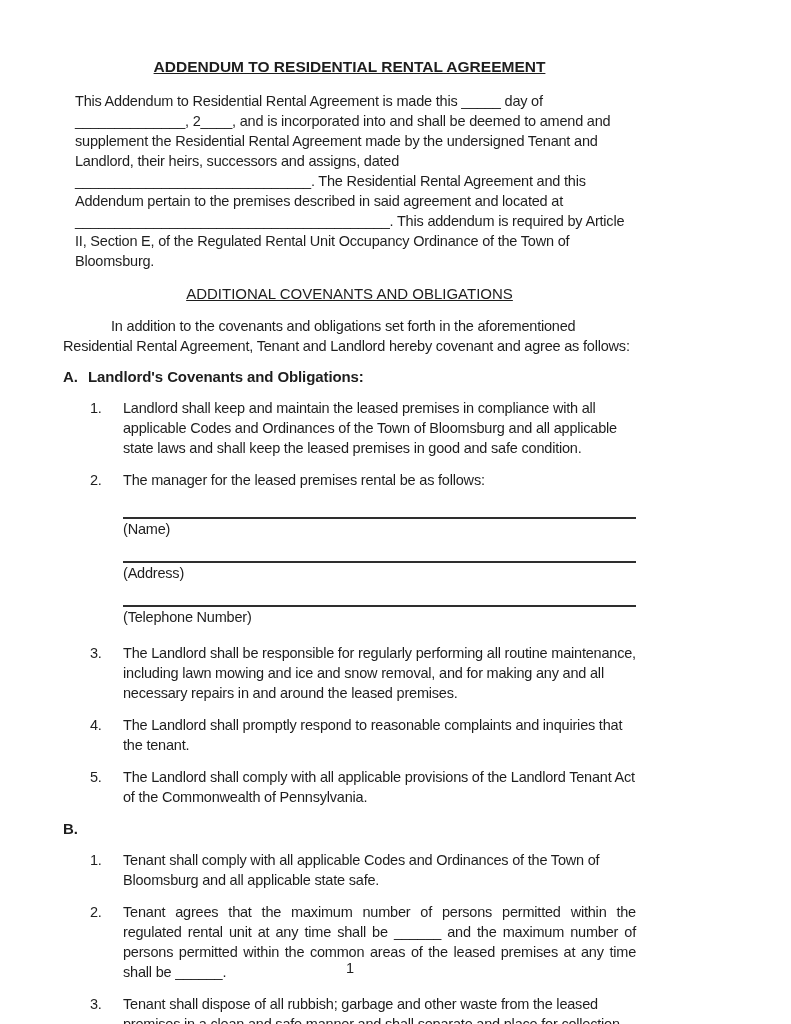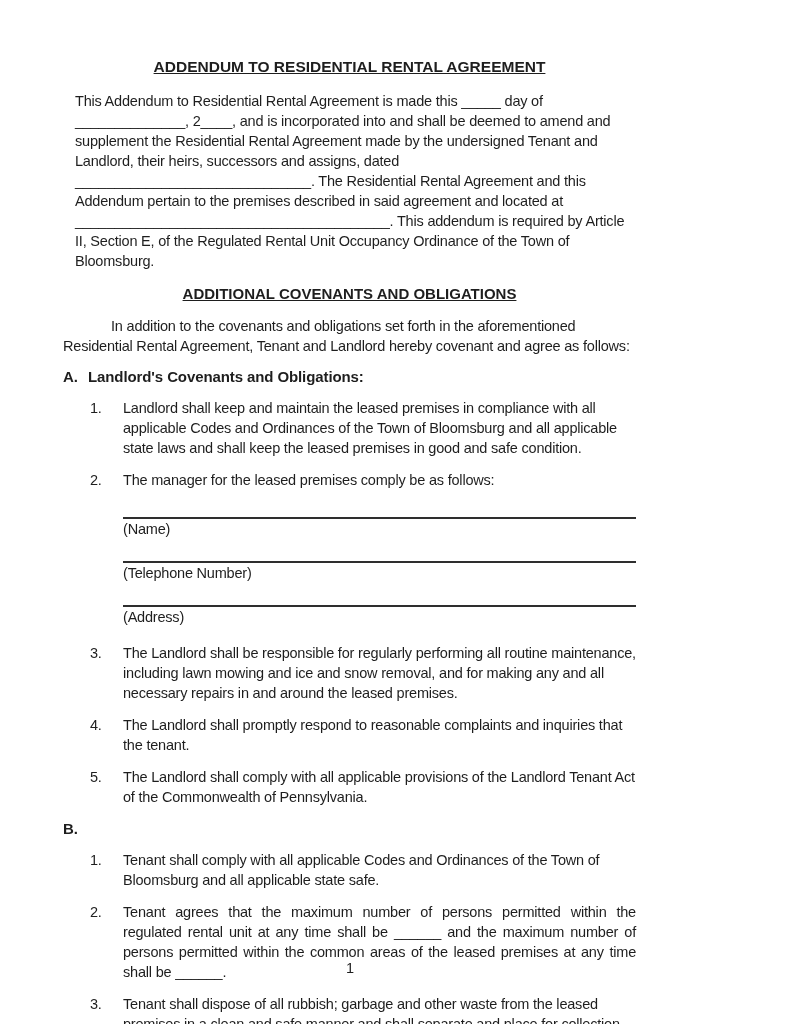--- a/index.html
+++ b/index.html
@@ -21,21 +21,21 @@
     font-size: 15.5px;
     font-weight: bold;
     text-align: center;
     text-decoration: underline;
     margin: 0 0 14px 0;
     letter-spacing: 0;
   }
   .intro { margin: 0 0 13px 12px; }
   .sub-title {
     font-size: 15px;
-    font-weight: bold;
+    font-weight: normal;
     text-align: center;
     text-decoration: underline;
     margin: 0 0 12px 0;
     letter-spacing: 0;
   }
   .covenants-intro { text-indent: 48px; margin: 0 0 11px 0; }
   .sec-head {
     display: flex;
     font-weight: bold;
     font-size: 15px;
@@ -81,33 +81,33 @@
   </div>
 
   <div class="item">
     <span class="num">1.</span>
     <div class="txt">Landlord shall keep and maintain the leased premises in compliance with all applicable Codes and Ordinances of the Town of Bloomsburg and all applicable state laws and shall keep the leased premises in good and safe condition.</div>
   </div>
 
   <div class="item">
     <span class="num">2.</span>
     <div class="txt">
-      <div>The manager for the leased premises comply be as follows:</div>
+      <div>The manager for the leased premises rental be as follows:</div>
       <div class="fields">
         <div class="field">
           <div class="rule"></div>
           <div class="flabel">(Name)</div>
         </div>
         <div class="field">
           <div class="rule"></div>
-          <div class="flabel">(Telephone Number)</div>
+          <div class="flabel">(Address)</div>
         </div>
         <div class="field">
           <div class="rule"></div>
-          <div class="flabel">(Address)</div>
+          <div class="flabel">(Telephone Number)</div>
         </div>
       </div>
     </div>
   </div>
 
   <div class="item">
     <span class="num">3.</span>
     <div class="txt">The Landlord shall be responsible for regularly performing all routine maintenance, including lawn mowing and ice and snow removal, and for making any and all necessary repairs in and around the leased premises.</div>
   </div>
 

